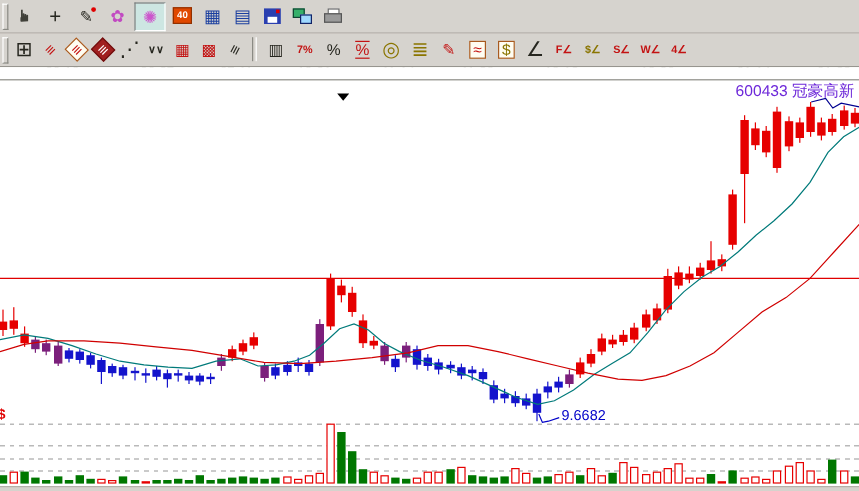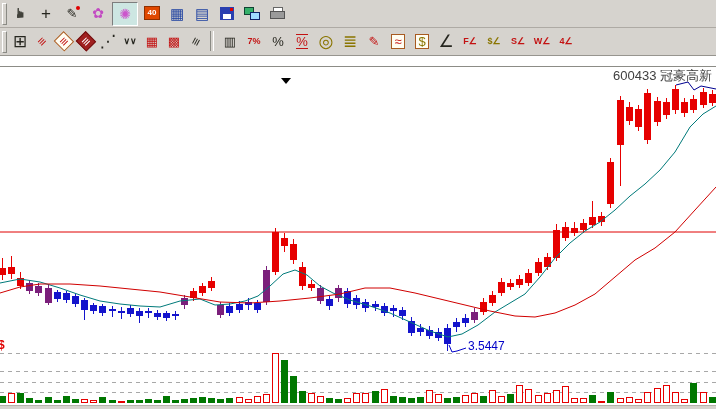--- a/index.html
+++ b/index.html
@@ -42,21 +42,21 @@
   #chart{position:absolute;left:0;top:56px;width:716px;height:349px;background:#ffffff;}
   #topline{position:absolute;left:0;top:10px;width:716px;height:1px;background:#8c8c86;}
   .grid{position:absolute;left:0;width:716px;height:1px;
         background:repeating-linear-gradient(90deg,#a8a8a8 0 4px,transparent 4px 8px);}
   .wick{position:absolute;width:1px;}
   .body{position:absolute;width:7px;}
   .vbar{position:absolute;width:7px;box-sizing:border-box;}
   .vg{background:#007700;}
   .vr{background:#ffffff;border:1px solid #e60000;}
   #overlay{position:absolute;left:0;top:0;width:716px;height:349px;pointer-events:none;}
-  #title{position:absolute;right:4px;top:11px;font-size:13px;color:#404040;white-space:nowrap;}
+  #title{position:absolute;right:4px;top:11px;font-size:13px;color:#6d28d9;white-space:nowrap;}
   #price{position:absolute;left:468px;top:283px;font-size:12px;color:#0000c8;}
   #lmark{position:absolute;left:-2px;top:282px;font-size:12px;font-weight:bold;color:#e00000;}
   #bstrip{position:absolute;left:0;top:405px;width:716px;height:4px;background:#d6d3ce;border-top:1px solid #b5b1aa;}
 </style>
 </head>
 <body>
 
 <div id="stage">
   <div id="row1" class="tb">
       <div class="handle"></div>
@@ -433,17 +433,17 @@
       </div>
     <svg id="overlay" viewBox="0 0 716 349">
         <line x1="0" x2="716" y1="176" y2="176" stroke="#e00000" stroke-width="1"></line>
         <polyline points="0,227 20,223 40,226 60,232 80,239 100,245 120,248 140,250 160,251 180,245 200,243 215,249 230,248 245,245 258,240 270,230 283,218 295,214 307,219 320,230 333,237 350,244 370,250 390,257 410,266 430,275 448,281 462,278 478,269 495,256 510,247 525,238 540,221 555,202 570,187 585,175 600,166 615,154 630,140 645,128 660,114 675,96 690,71 703,58 716,50" fill="none" stroke="#007a7a" stroke-width="1"></polyline>
         <polyline points="0,237 20,231 40,228 70,228 100,230 130,233 160,236 190,241 220,246 250,247 280,245 310,242 340,238 365,232 390,232 415,237 440,243 465,249 490,255 515,260 535,261 555,257 575,249 595,238 615,221 635,204 655,192 675,176 695,154 716,131" fill="none" stroke="#d00000" stroke-width="1"></polyline>
         <polyline points="676,29 688,26 694,34 701,30 716,33" fill="none" stroke="#000090" stroke-width="1"></polyline>
         <polyline points="449,289 452,296 457,295 466,292" fill="none" stroke="#0000c8" stroke-width="1"></polyline>
         <polygon points="281,22 291,22 286,28" fill="#000000"></polygon>
       </svg>
     <span id="title">600433 冠豪高新</span>
-    <span id="price">3.5447</span>
+    <span id="price">9.6682</span>
     <span id="lmark">$</span>
   </div>
   <div id="bstrip"></div>
 </div>
 
 </body></html>

